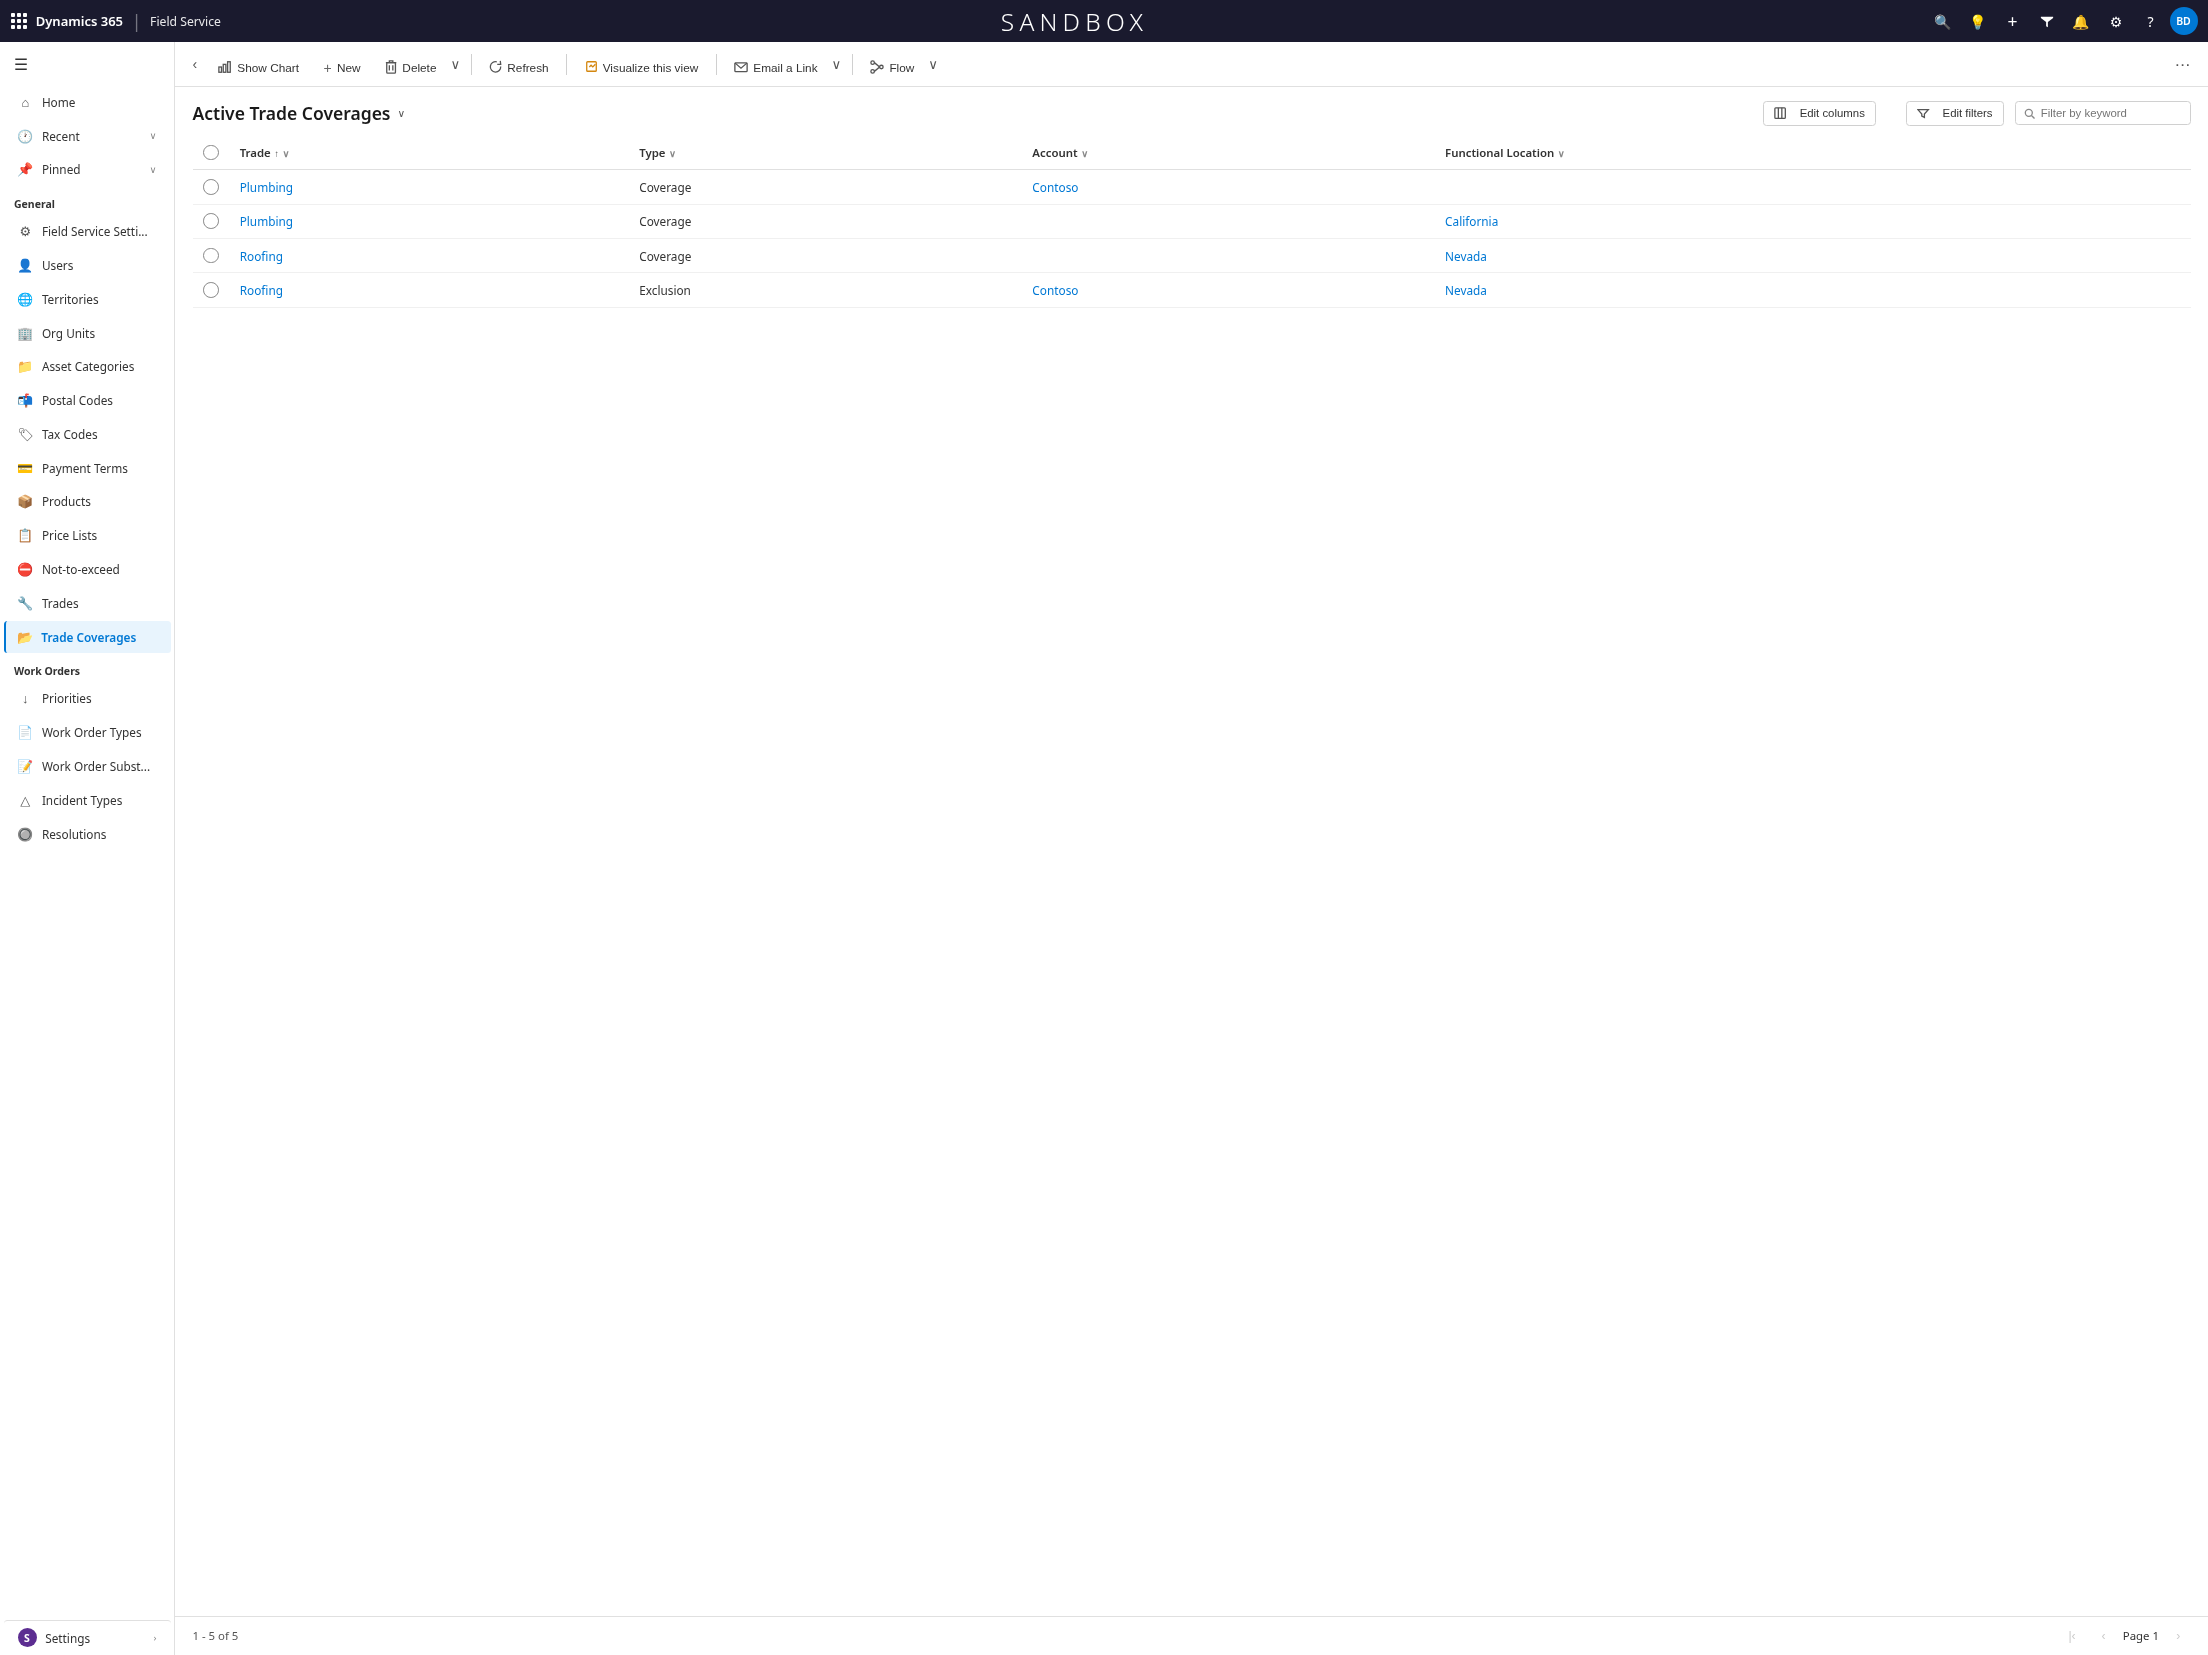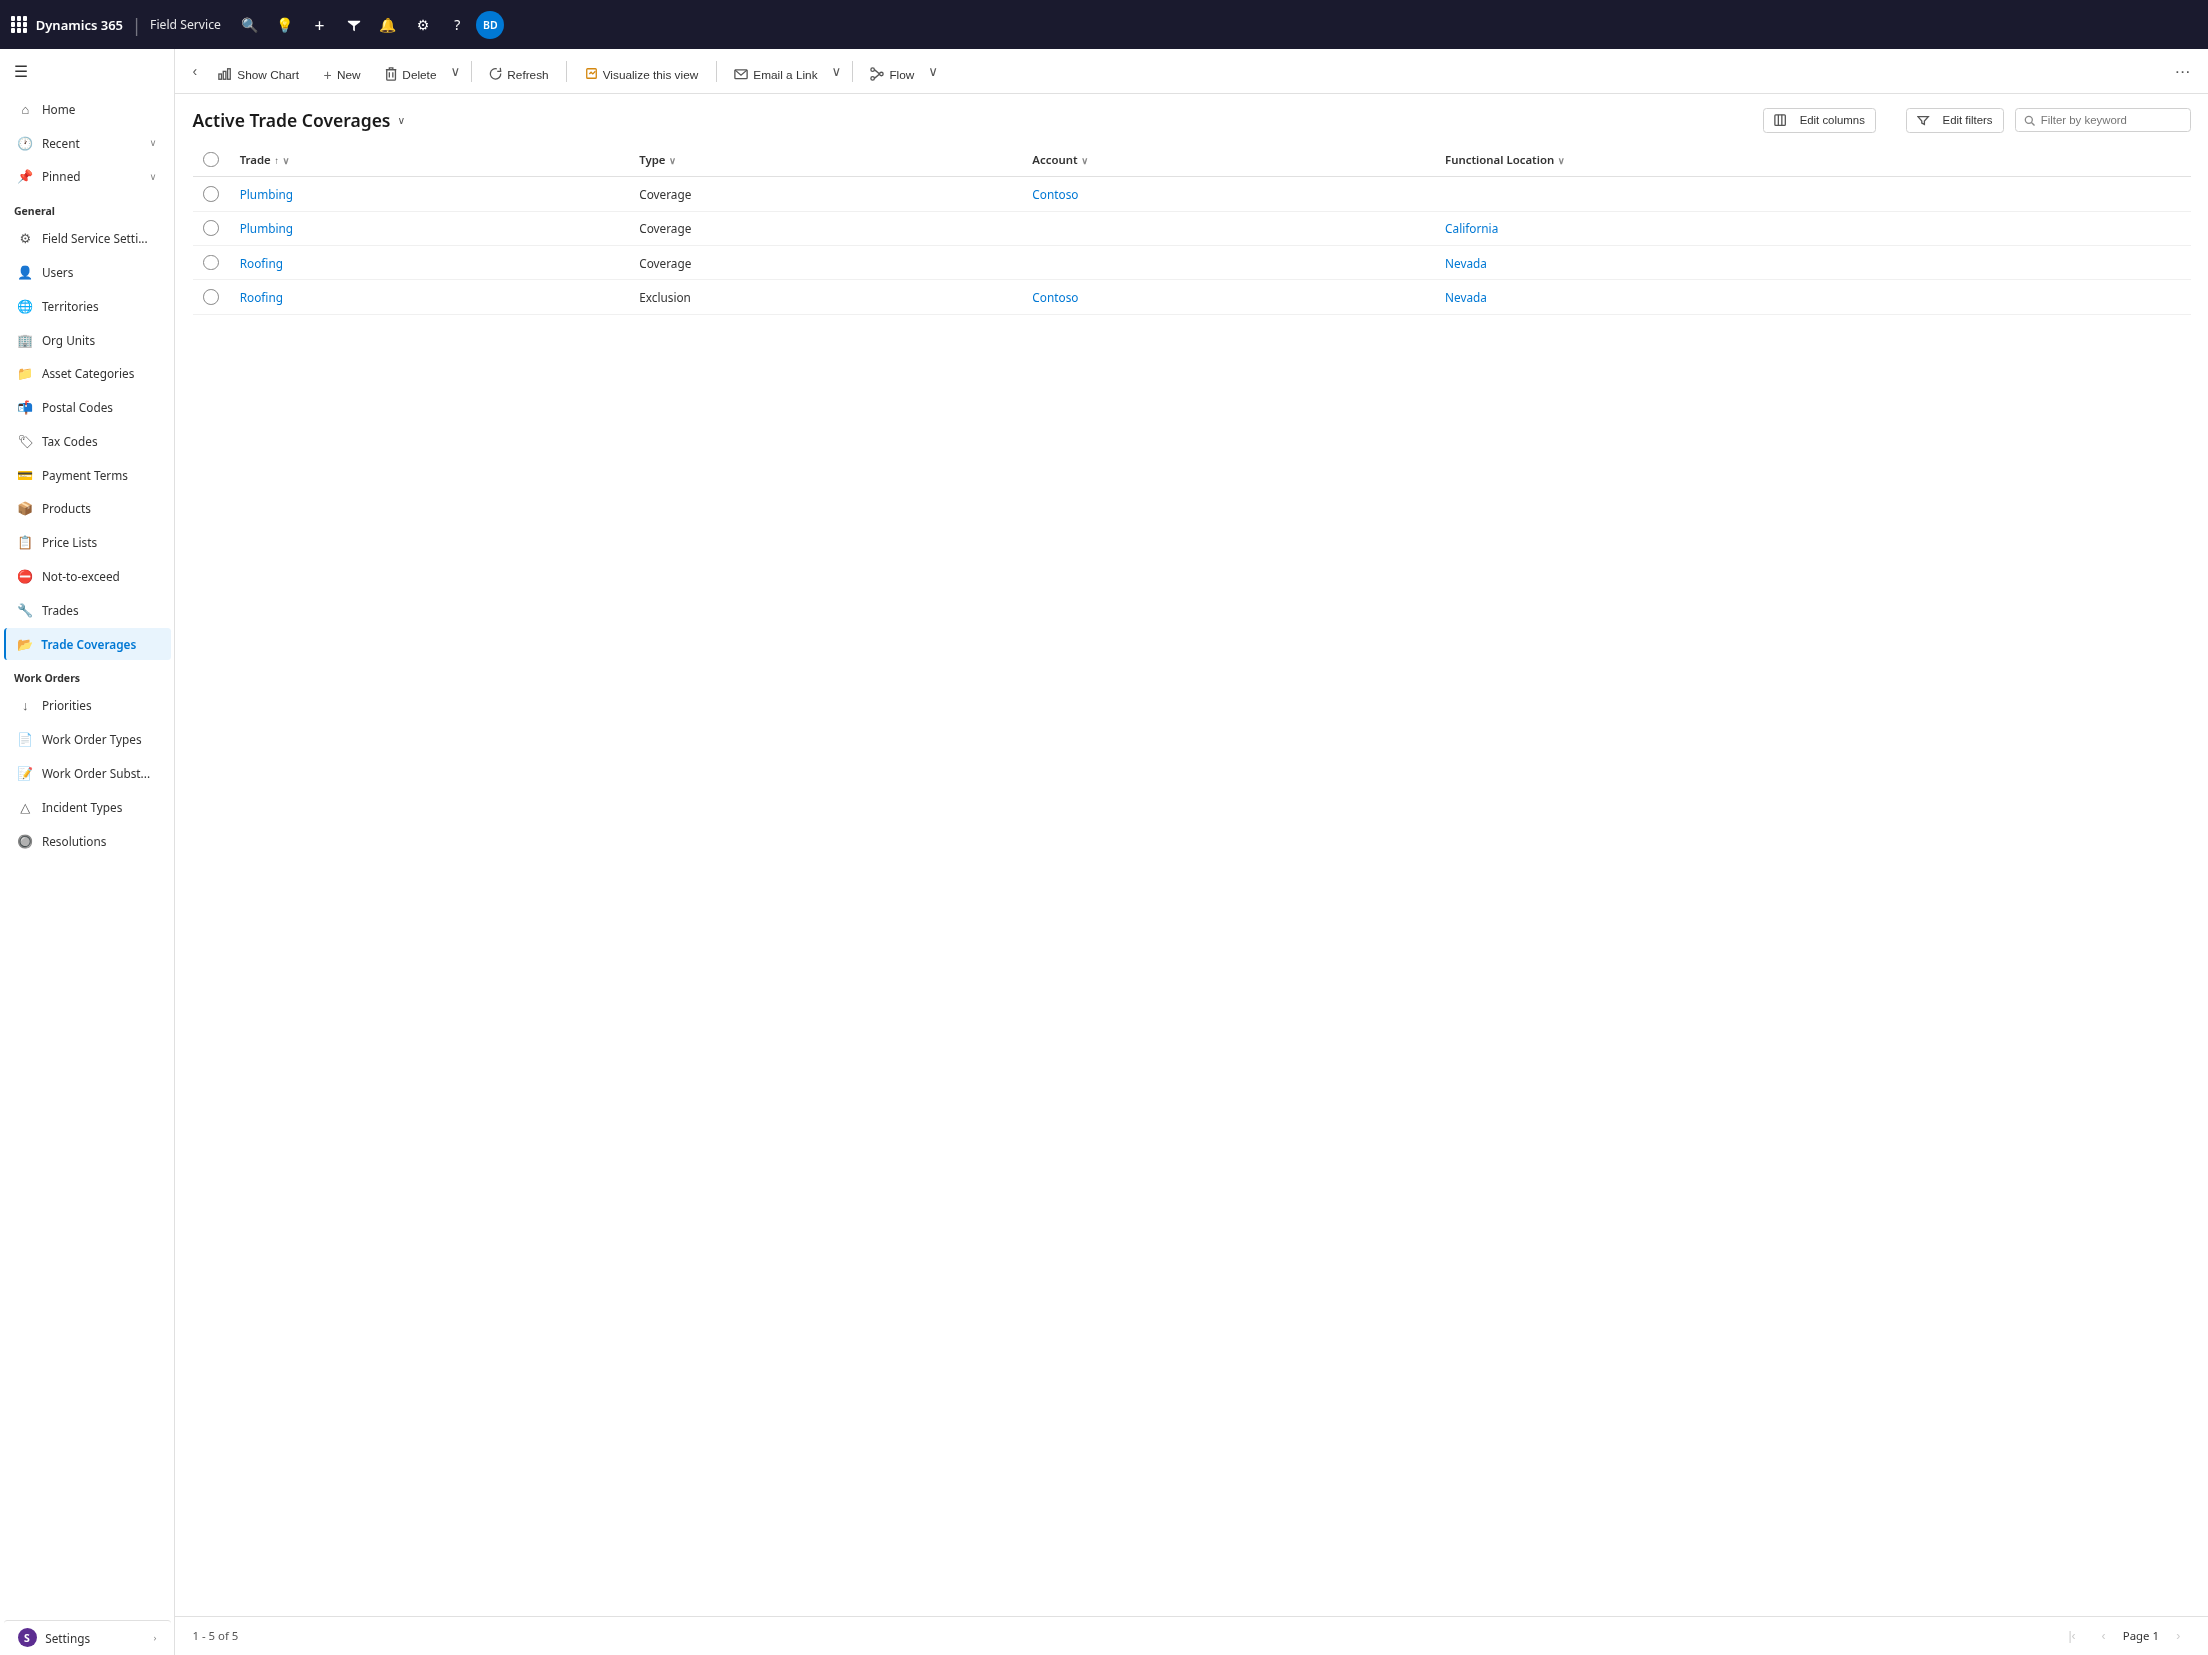--- a/index.html
+++ b/index.html
@@ -4,21 +4,21 @@
   <style>
     * { box-sizing: border-box; margin: 0; padding: 0; }
     body { font-family: 'Segoe UI', system-ui, sans-serif; font-size: 12.2px; background: #f3f2f1; display: flex; flex-direction: column; height: 100vh; overflow: hidden; }
 
     
     .top-nav {
       background: #1a1a2e;
       color: white;
       display: flex;
       align-items: center;
-      height: 49px;
+      height: 42px;
       padding: 0 10.5px;
       gap: 14px;
       flex-shrink: 0;
     }
     .top-nav-brand { display: flex; align-items: center; gap: 8.7px; }
     .top-nav-brand .waffle { display: grid; grid-template-columns: repeat(3,4.4px); grid-template-rows: repeat(3,4.4px); gap: 1.7px; cursor: pointer; }
     .top-nav-brand .waffle span { background: white; border-radius: 0.9px; display: block; width: 4.4px; height: 4.4px; }
     .top-nav-brand .app-name { font-weight: 600; font-size: 13px; color: white; white-space: nowrap; }
     .top-nav-brand .separator { color: rgba(255,255,255,0.4); font-size: 17.5px; }
     .top-nav-brand .module-name { font-size: 12.2px; color: rgba(255,255,255,0.9); }
@@ -98,20 +98,23 @@
       <span></span>
         <span></span>
         <span></span>
       <span></span>
         <span></span>
         <span></span>
     </div>
     <span class="app-name">Dynamics 365</span>
     <span class="separator">|</span>
     <span class="module-name">Field Service</span>
+  </div>
+  <div class="top-nav-center">
+    <span class="sandbox-title">SANDBOX</span>
   </div>
   <div class="top-nav-icons">
     <div class="top-nav-icon">🔍</div>
     <div class="top-nav-icon">💡</div>
     <div class="top-nav-icon" style="font-size:17.5px;">+</div>
     <div class="top-nav-icon">
       <svg width="14" height="14" viewBox="0 0 16 16" fill="white">
           <path d="M1 3h14v1.5L9 9v6l-2-1V9L1 4.5z"></path>
         </svg>
     </div>

